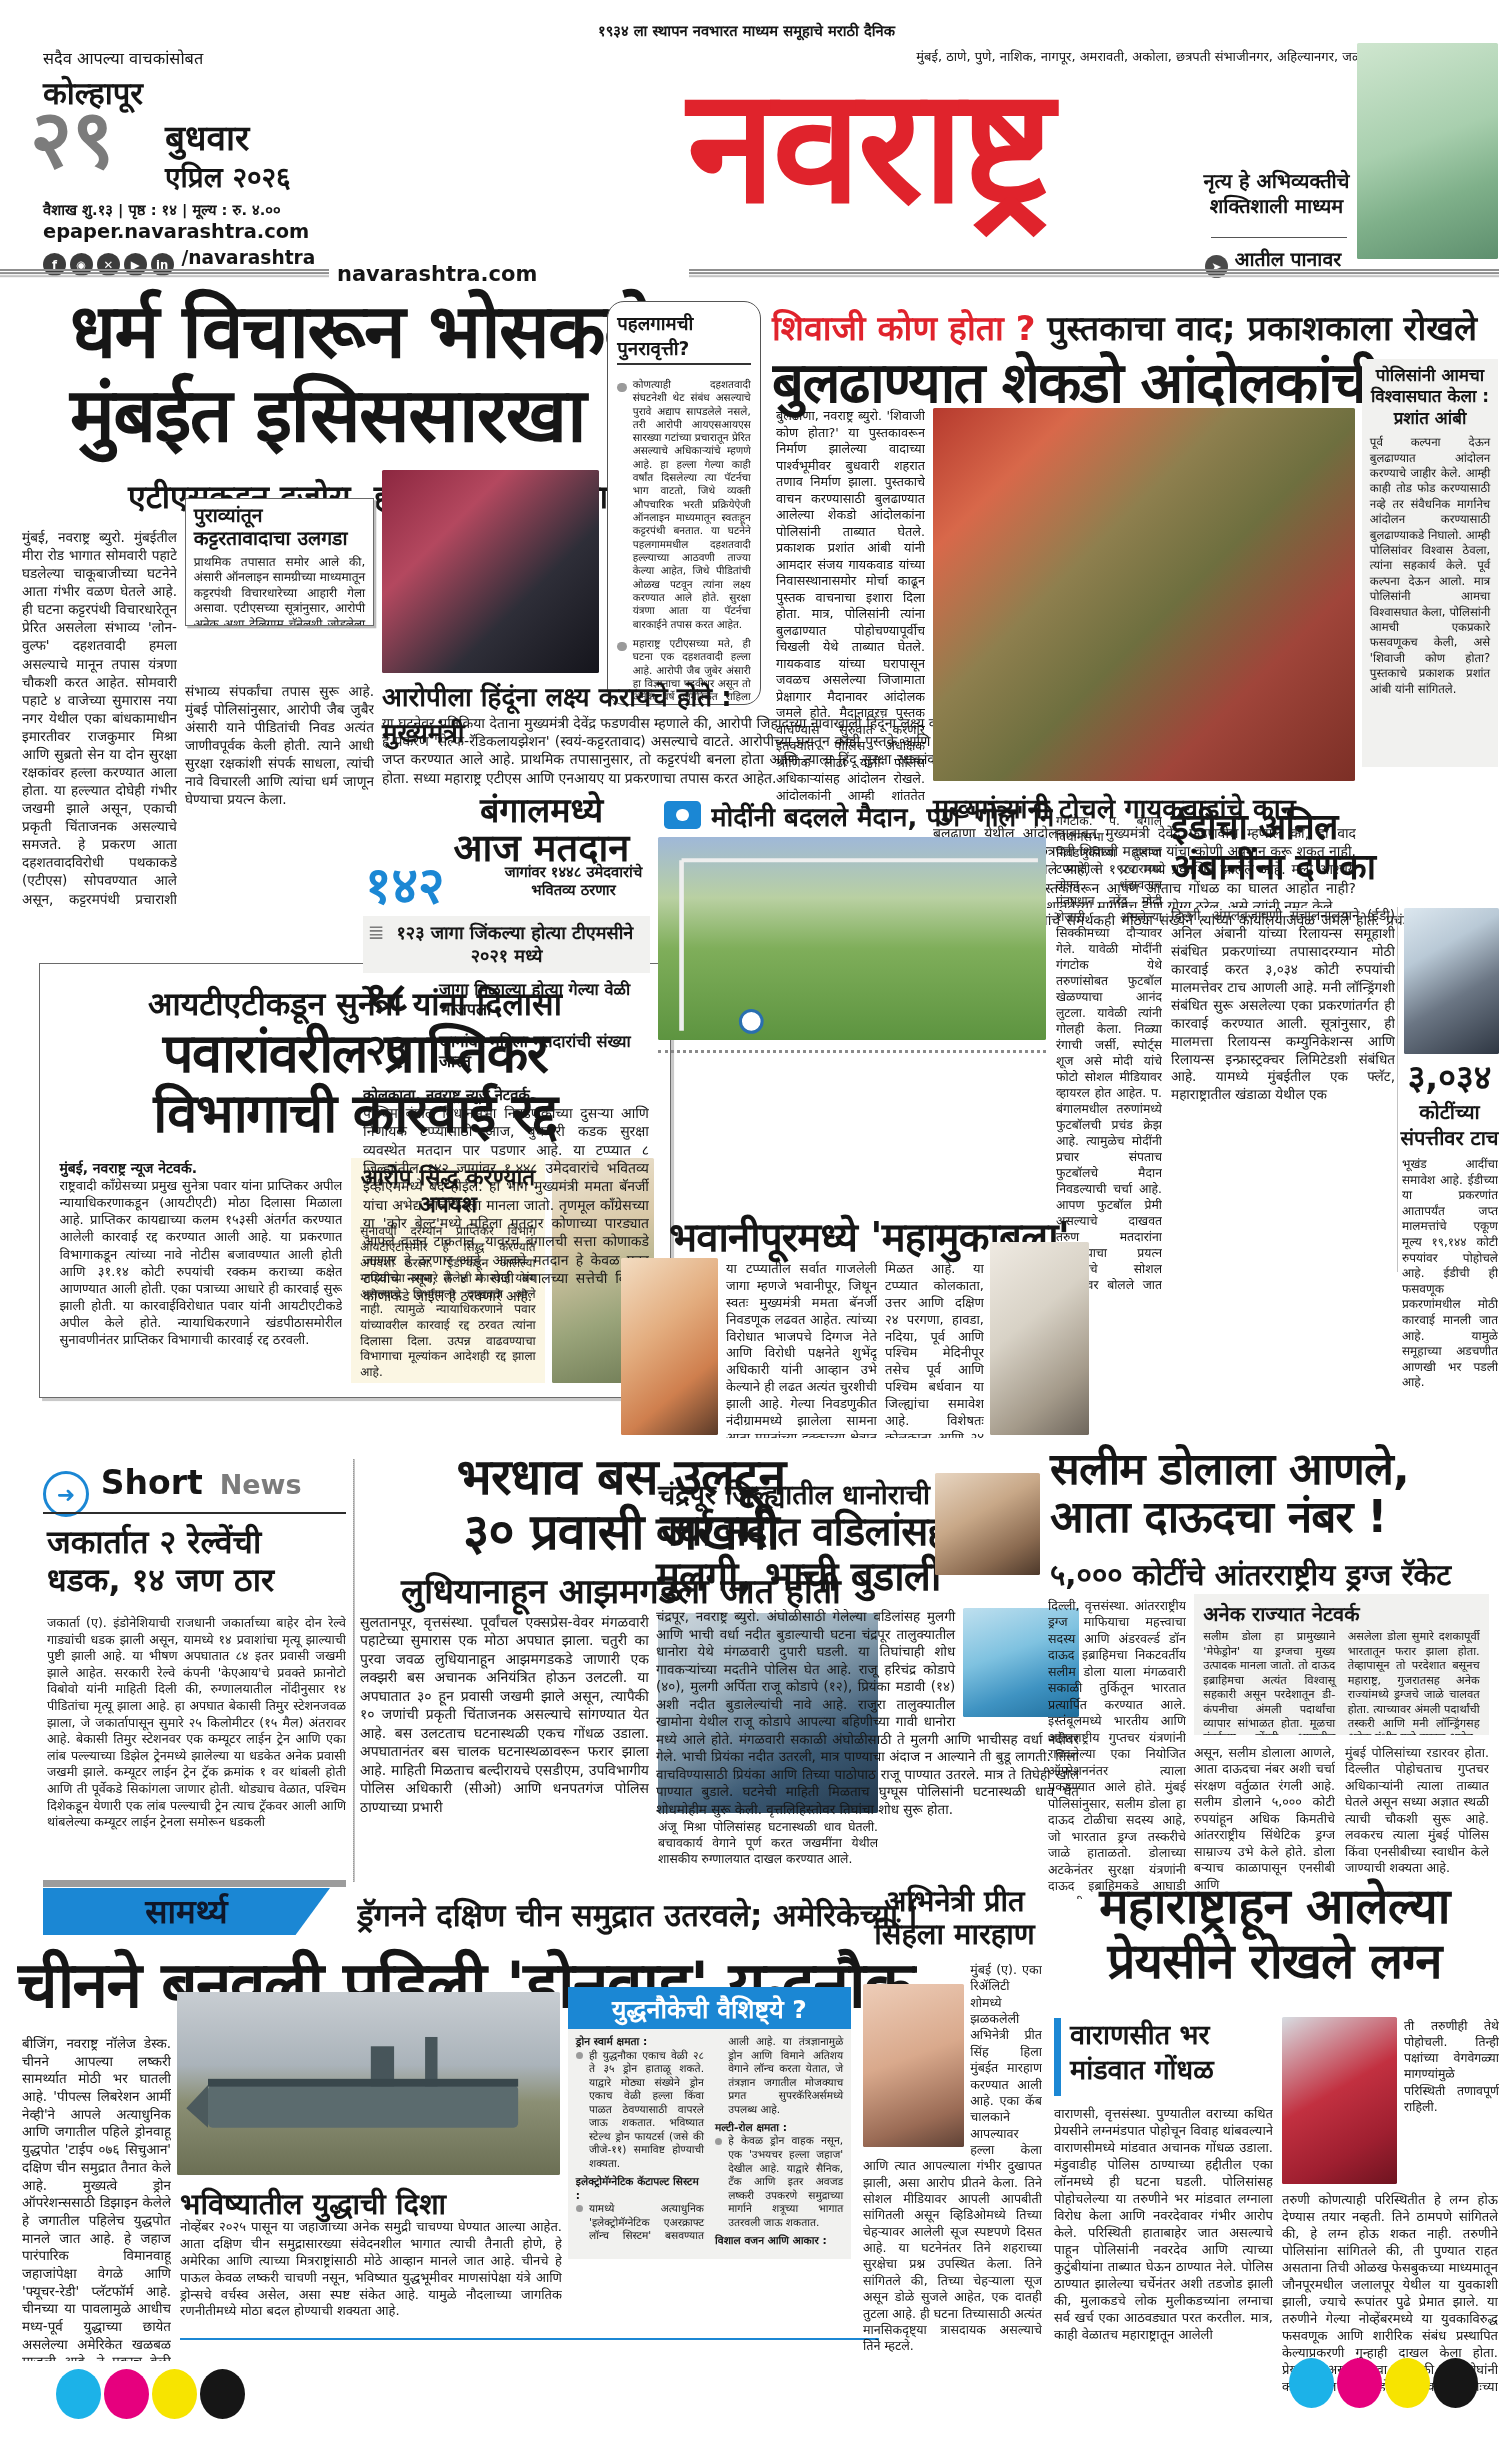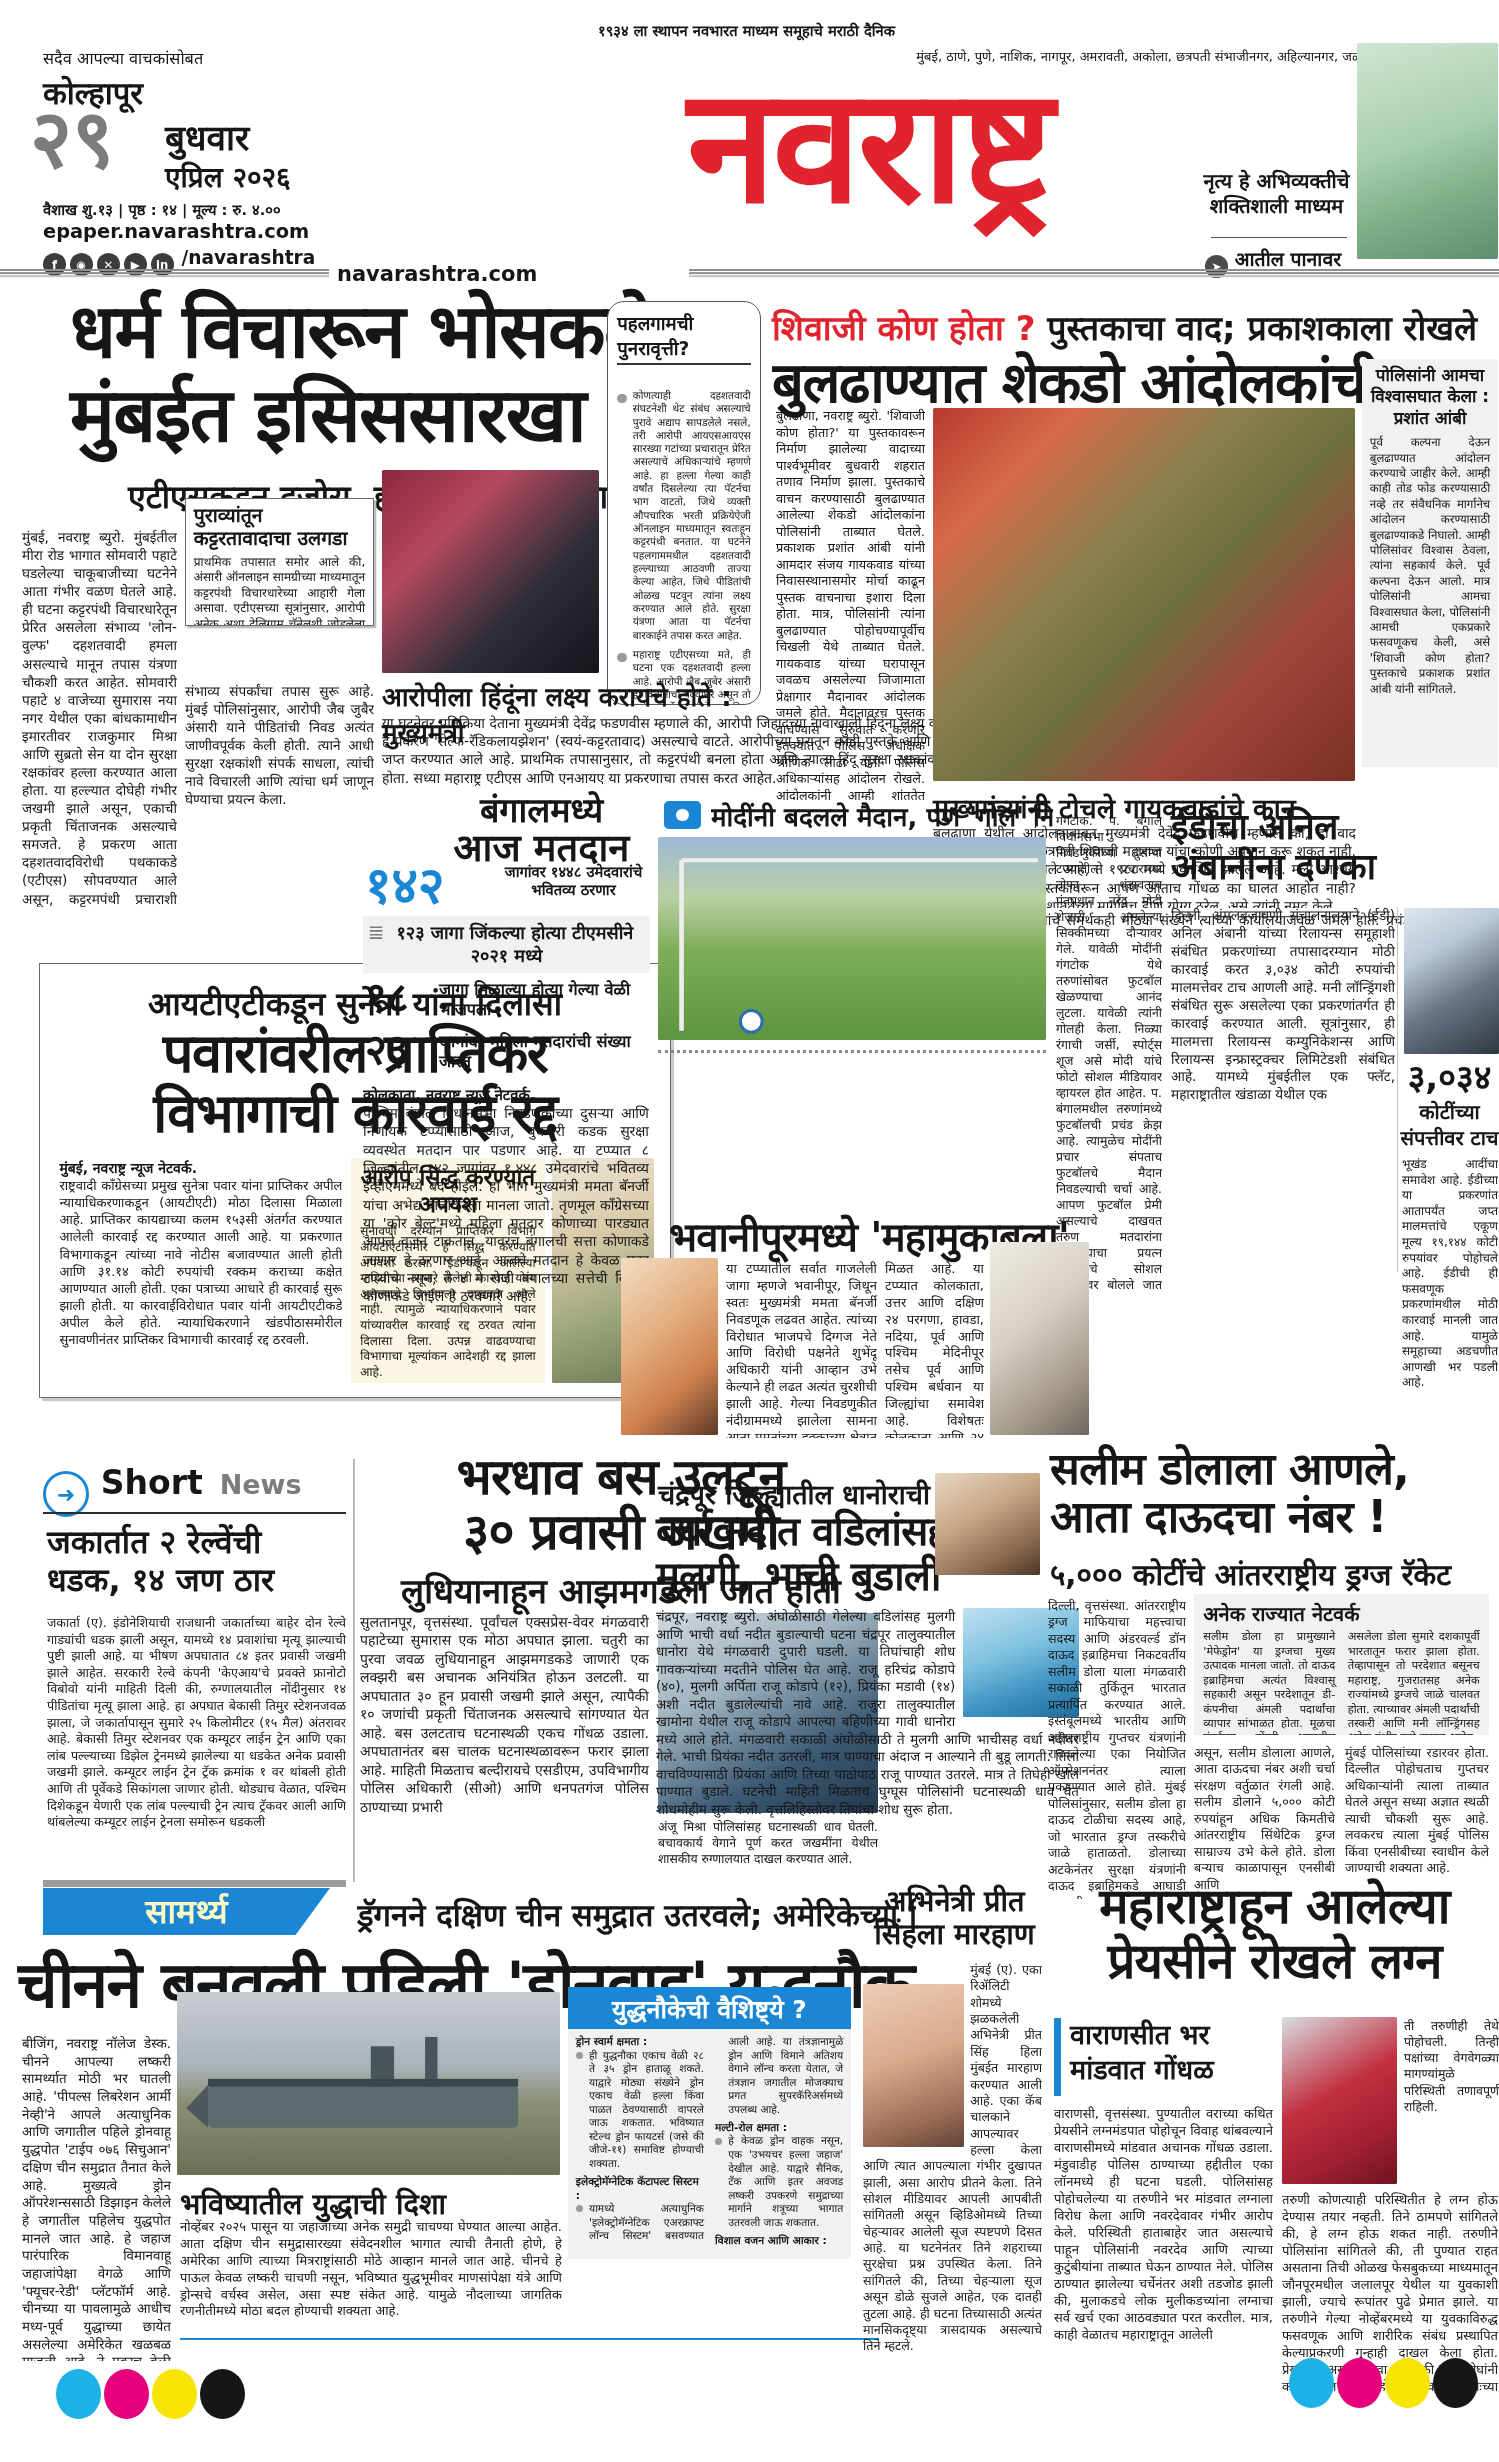--- a/index.html
+++ b/index.html
@@ -33,21 +33,21 @@
   .creambox{background:#fbf6e3;}
   .roundbox{border:1.9px solid #555;border-radius:17px;background:#fff;}
   .sqbox{border:1.6px solid #6a6a6a;box-shadow:2.3px 2.3px 0 #bdbdbd;background:#fff;}
   .cmyk span{display:inline-block;width:45px;height:50px;border-radius:50%;margin-right:3.1px;}
   .cy{background:#1cb2e8;} .mg{background:#e6007e;} .yl{background:#f7e400;} .bk{background:#161616;}
   .camicon{position:absolute;background:var(--blue);border-radius:4.7px;}
   .camicon:after{content:"";position:absolute;left:50%;top:50%;width:12.4px;height:12.4px;margin:-6.2px 0 0 -6.2px;
        border-radius:50%;background:#fff;}
   .newsarrow{display:inline-flex;width:40px;height:40px;border-radius:50%;border:3.9px solid var(--blue);
        color:var(--blue);align-items:center;justify-content:center;font-size:22px;font-weight:800;}
-  .badge{background:var(--blue);color:#fef9c3;clip-path:polygon(0 0,100% 0,88% 100%,0 100%);}
+  .badge{background:var(--blue);color:#0f172a;clip-path:polygon(0 0,100% 0,88% 100%,0 100%);}
   .kickbar{position:absolute;width:7px;background:var(--blue);}
 </style>
 </head>
 <body>
 
 <div id="page">
 
   <div class="abs" style="left:43px;top:47px;width:264px;font-size:16.3px;">सदैव आपल्या वाचकांसोबत</div>
   <div class="abs xb" style="left:43px;top:71px;width:264px;font-size:31px;">कोल्हापूर</div>
   <div class="abs xb gray" style="left:30px;top:99px;width:124px;font-size:81px;line-height:1;">२९</div>
@@ -90,21 +90,21 @@
   <div class="sqbox abs clip" style="left:185px;top:498px;width:189px;height:128px;padding:6.2px 7.8px;box-sizing:border-box;">
     <div class="xb" style="font-size:19.4px;line-height:1.15;">पुराव्यांतून कट्टरतावादाचा उलगडा</div>
     <div class="j" style="font-size:12px;line-height:1.3;margin-top:4.7px;">प्राथमिक तपासात समोर आले की, अंसारी ऑनलाइन सामग्रीच्या माध्यमातून कट्टरपंथी विचारधारेच्या आहारी गेला असावा. एटीएसच्या सूत्रांनुसार, आरोपी अनेक अशा टेलिग्राम चॅनेलशी जोडलेला होता, जिथे जिहादच्या टोकाच्या व्याख्या आणि 'बिगर-इस्लामी' लोकांविरुद्ध हिंसेचा प्रचार केला जातो. तपास पथकाने आरोपीकडून गाझा सारख्या घटनांचा संदर्भ देत हिंसेला हाक देणारे काही हस्तलिखित नोट्सही जप्त केले आहेत.</div>
   </div>
   <div class="abs j bodytxt clip" style="left:185px;top:682px;width:189px;height:224px;">संभाव्य संपर्कांचा तपास सुरू आहे. मुंबई पोलिसांनुसार, आरोपी जैब जुबैर अंसारी याने पीडितांची निवड अत्यंत जाणीवपूर्वक केली होती. त्याने आधी सुरक्षा रक्षकांशी संपर्क साधला, त्यांची नावे विचारली आणि त्यांचा धर्म जाणून घेण्याचा प्रयत्न केला.</div>
 
   <div class="ph" style="left:382px;top:470px;width:217px;height:203px;background:linear-gradient(135deg,#8c2740 0%,#b4485f 30%,#2e2e38 65%,#15151c 100%);"></div>
 
   <div class="roundbox abs clip" style="left:607px;top:301px;width:154px;height:404px;padding:7.8px 9.3px;box-sizing:border-box;">
     <div class="xb" style="font-size:18.6px;border-bottom:2.3px solid #333;padding-bottom:3.1px;">पहलगामची पुनरावृत्ती?</div>
-    <div class="blt" style="margin-top:24px;">
+    <div class="blt" style="margin-top:13px;">
         <span class="bullet-dot"></span>
       <span class="j" style="font-size:10.4px;line-height:1.28;">कोणत्याही दहशतवादी संघटनेशी थेट संबंध असल्याचे पुरावे अद्याप सापडलेले नसले, तरी आरोपी आयएसआयएस सारख्या गटांच्या प्रचारातून प्रेरित असल्याचे अधिकाऱ्यांचे म्हणणे आहे. हा हल्ला गेल्या काही वर्षांत दिसलेल्या त्या पॅटर्नचा भाग वाटतो, जिथे व्यक्ती औपचारिक भरती प्रक्रियेऐजी ऑनलाइन माध्यमातून स्वतःहून कट्टरपंथी बनतात. या घटनेने पहलगाममधील दहशतवादी हल्ल्याच्या आठवणी ताज्या केल्या आहेत, जिथे पीडितांची ओळख पटवून त्यांना लक्ष्य करण्यात आले होते. सुरक्षा यंत्रणा आता या पॅटर्नचा बारकाईने तपास करत आहेत.</span>
       </div>
     <div class="blt" style="margin-top:6.2px;">
         <span class="bullet-dot"></span>
       <span class="j" style="font-size:10.4px;line-height:1.28;">महाराष्ट्र एटीएसच्या मते, ही घटना एक दहशतवादी हल्ला आहे. आरोपी जैब जुबेर अंसारी हा विज्ञानाचा पदवीधर असून तो अनेक वर्षे अमेरिकेत राहिला होता. अमेरिकेत नोकरी न मिळाल्यामुळे तो २०२० मध्ये भारतात परतला. मीरा रोडमध्ये एकटा राहून तो ऑनलाइन केमिस्ट्रीचे कोचिंग देत असे.</span>
       </div>
   </div>
 
   <div class="abs xb" style="left:382px;top:678px;width:384px;font-size:26px;">आरोपीला हिंदूंना लक्ष्य करायचे होते : मुख्यमंत्री</div>

